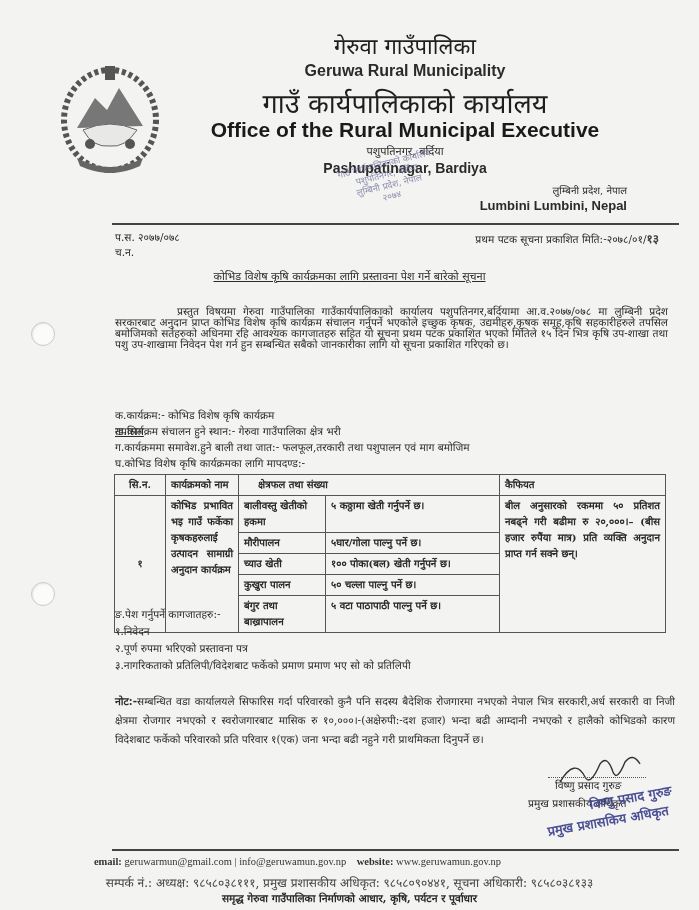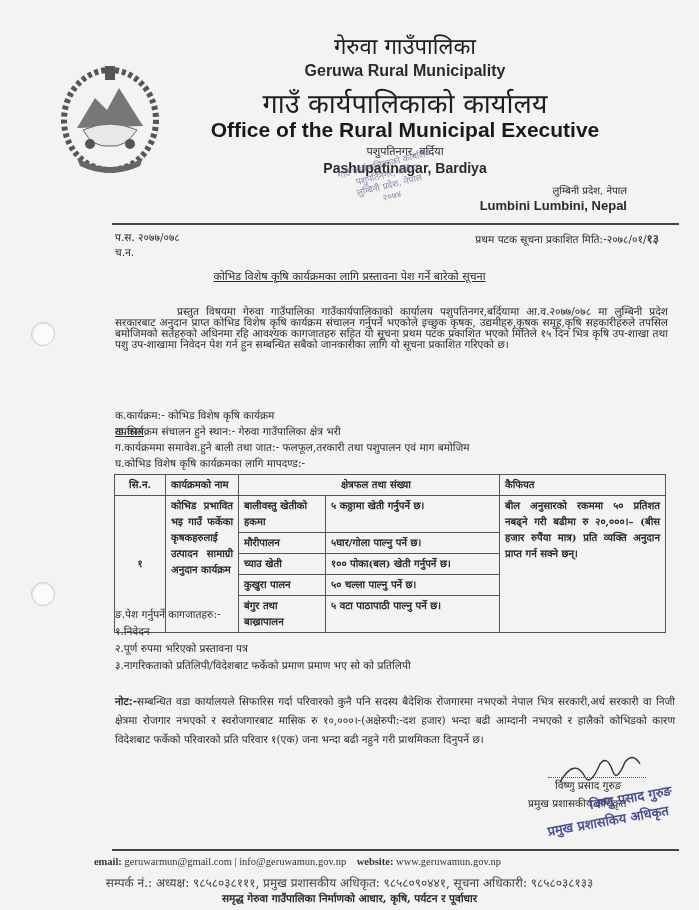--- a/index.html
+++ b/index.html
@@ -117,21 +117,21 @@
   <div>ख.कार्यक्रम संचालन हुने स्थान:- गेरुवा गाउँपालिका क्षेत्र भरी</div>
   <div>ग.कार्यक्रममा समावेश.हुने बाली तथा जात:- फलफूल,तरकारी तथा पशुपालन एवं माग बमोजिम</div>
   <div>घ.कोभिड विशेष कृषि कार्यक्रमका लागि मापदण्ड:-</div>
 </div>
 
 <table class="grid">
   <tbody>
       <tr>
     <th class="c-sn">सि.न.</th>
     <th class="c-name">कार्यक्रमको नाम</th>
-    <th colspan="2" style="text-align:center;padding-left:19px;">क्षेत्रफल तथा संख्या</th>
+    <th colspan="2" style="padding-left:19px;">क्षेत्रफल तथा संख्या</th>
     <th class="c-rem">कैफियत</th>
   </tr>
   <tr>
     <td class="c-sn" rowspan="5" style="vertical-align:middle;">१</td>
     <td class="c-name" rowspan="5" style="text-align:justify;">कोभिड प्रभावित भइ गाउँ फर्केका कृषकहरुलाई उत्पादन सामाग्री अनुदान कार्यक्रम</td>
     <td class="c-cat">बालीवस्तु खेतीको हकमा</td>
     <td class="c-det">५ कठ्ठामा खेती गर्नुपर्ने छ।</td>
     <td class="c-rem" rowspan="5" style="text-align:justify;">बील अनुसारको रकममा ५० प्रतिशत नबढ्ने गरी बढीमा रु २०,०००।– (बीस हजार रुपैंया मात्र) प्रति व्यक्ति अनुदान प्राप्त गर्न सक्ने छन्।</td>
   </tr>
   <tr>

